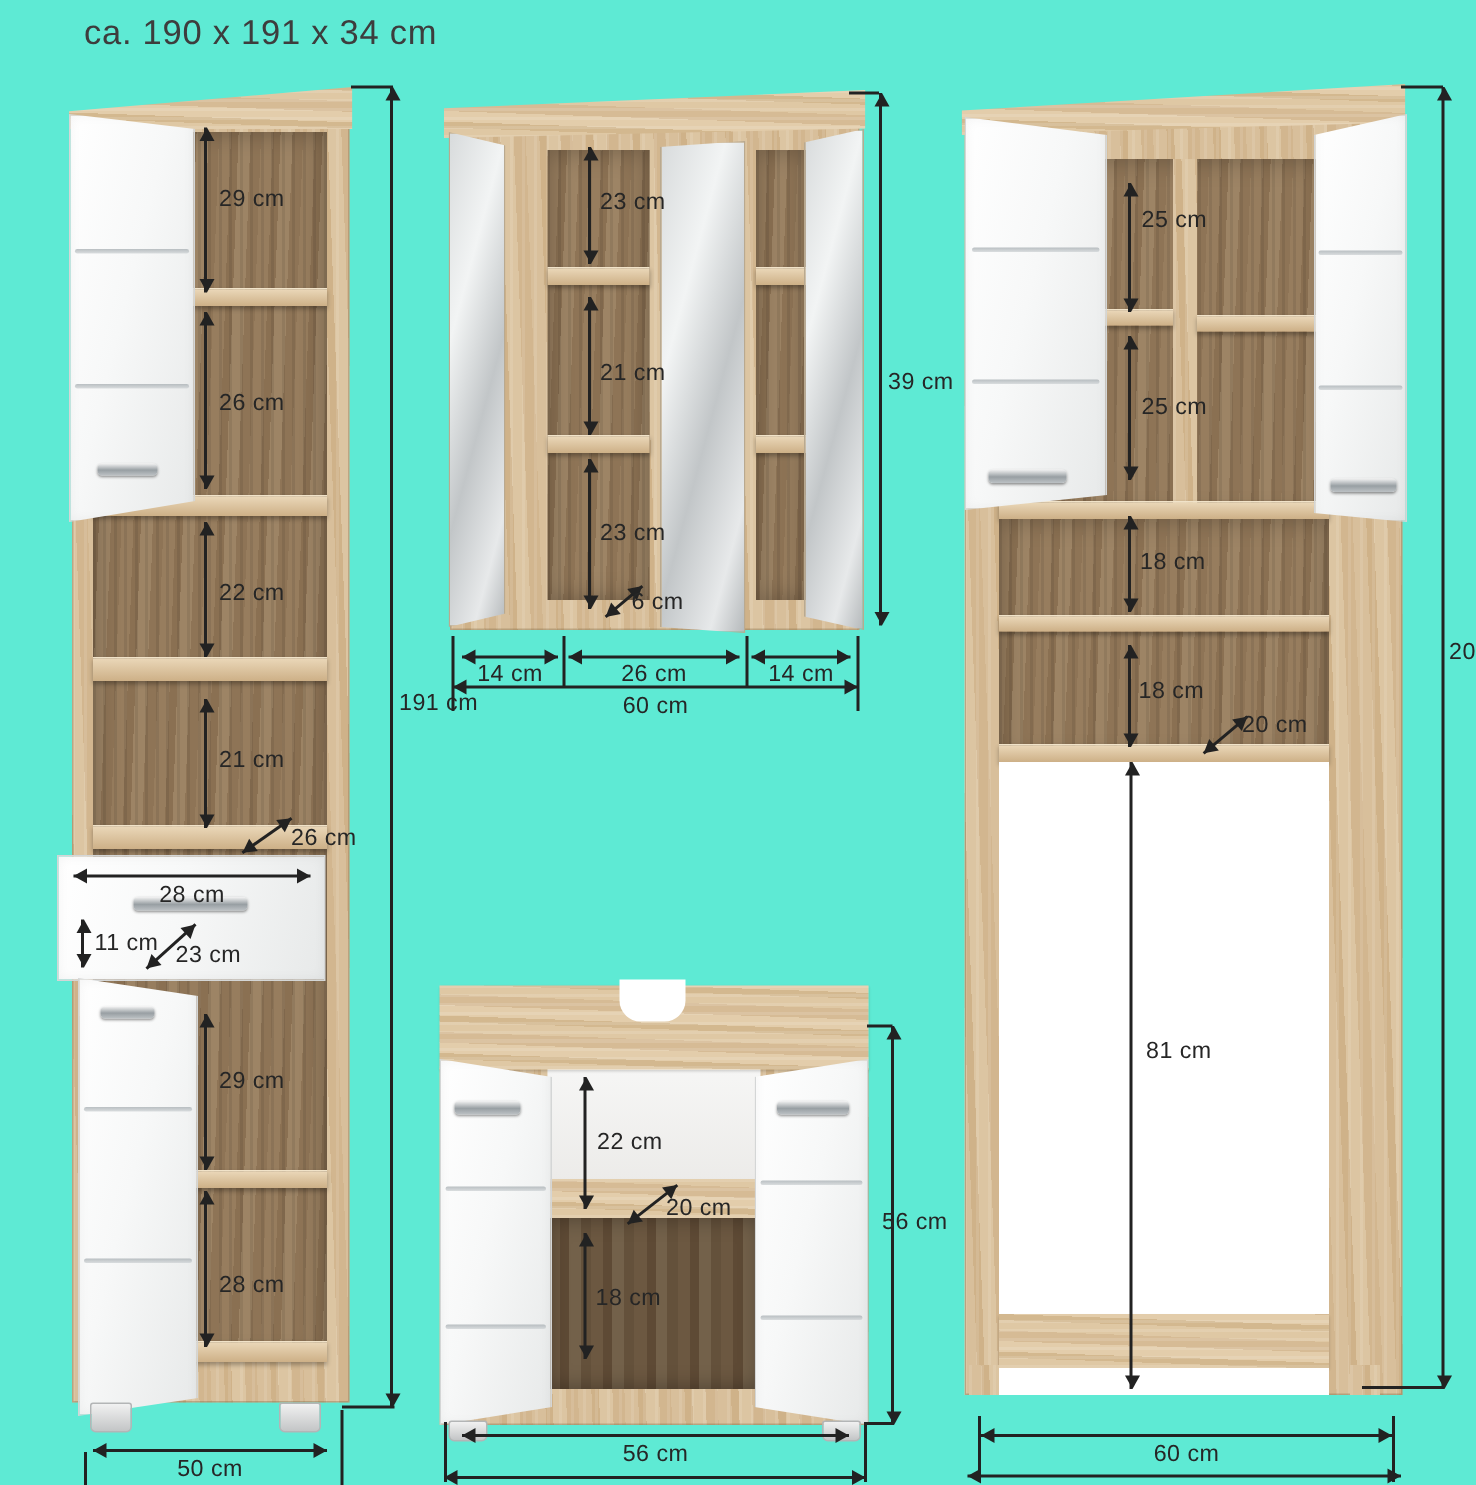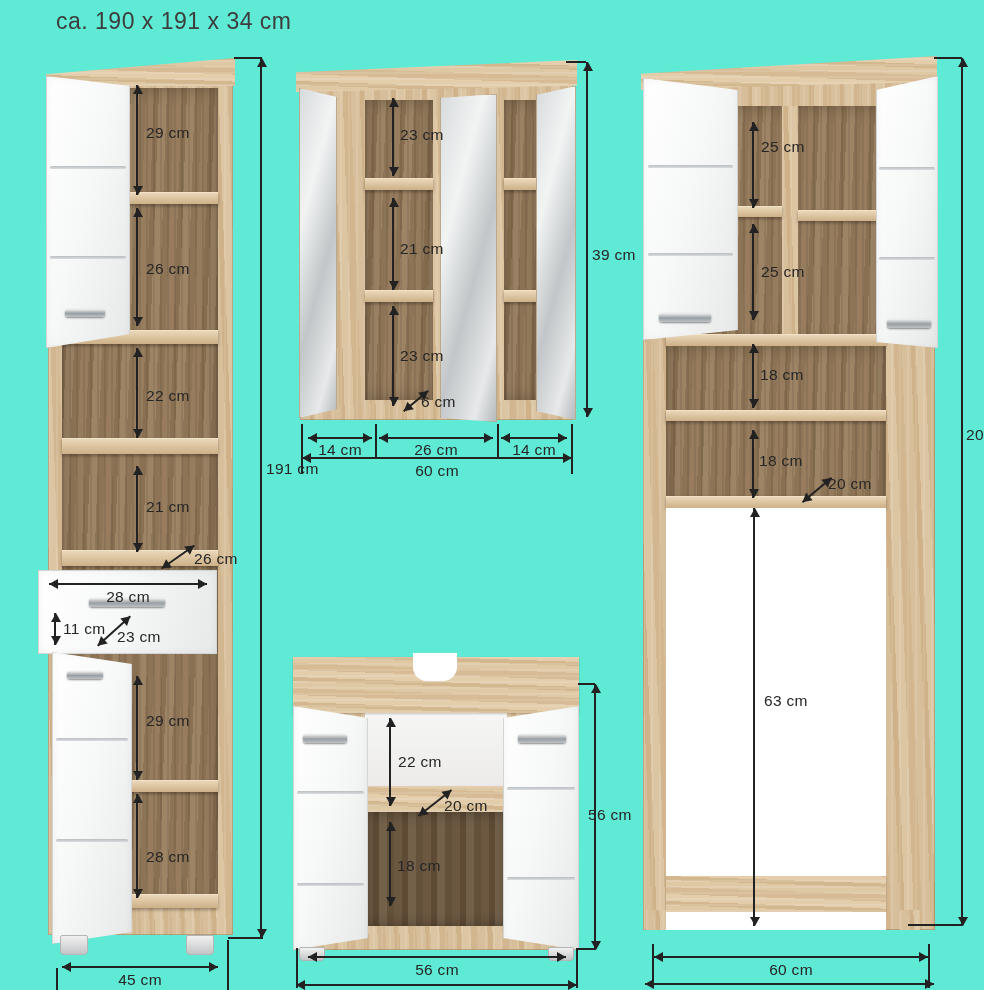--- a/index.html
+++ b/index.html
@@ -103,21 +103,21 @@
     <div class="dlab cent" style="left:49px;top:588px;width:158px;">28 cm</div>
     <div class="dv" style="left:54px;top:613px;height:32px;"></div>
     <div class="dlab" style="left:63px;top:620px;">11 cm</div>
     <div class="dh" style="left:92px;top:630px;width:44px;transform:rotate(-42deg);"></div>
     <div class="dlab" style="left:117px;top:628px;">23 cm</div>
     <div class="dv" style="left:136px;top:676px;height:104px;"></div>
     <div class="dlab" style="left:146px;top:712px;">29 cm</div>
     <div class="dv" style="left:136px;top:794px;height:104px;"></div>
     <div class="dlab" style="left:146px;top:848px;">28 cm</div>
     <div class="dh" style="left:62px;top:966px;width:156px;"></div>
-    <div class="dlab cent" style="left:62px;top:971px;width:156px;">45 cm</div>
+    <div class="dlab cent" style="left:62px;top:971px;width:156px;">50 cm</div>
     <div class="ext" style="left:56px;top:968px;width:1.5px;height:22px;"></div>
     <div class="ext" style="left:227px;top:940px;width:1.5px;height:50px;"></div>
     <div class="ext" style="left:234px;top:57px;width:28px;height:1.5px;"></div>
     <div class="ext" style="left:228px;top:937px;width:35px;height:1.5px;"></div>
     <div class="dv" style="left:260px;top:58px;height:880px;"></div>
     <div class="dlab" style="left:266px;top:460px;">191 cm</div>
   </div>
 
   <div style="left:0;top:0;width:0;height:0;">
     <div class="wood frame-edge" style="left:300px;top:84px;width:273px;height:336px;"></div>
@@ -225,21 +225,21 @@
     <div class="dlab" style="left:761px;top:138px;">25 cm</div>
     <div class="dv" style="left:752px;top:224px;height:96px;"></div>
     <div class="dlab" style="left:761px;top:263px;">25 cm</div>
     <div class="dv" style="left:752px;top:344px;height:64px;"></div>
     <div class="dlab" style="left:760px;top:366px;">18 cm</div>
     <div class="dv" style="left:752px;top:430px;height:68px;"></div>
     <div class="dlab" style="left:759px;top:452px;">18 cm</div>
     <div class="dh" style="left:798px;top:489px;width:38px;transform:rotate(-40deg);"></div>
     <div class="dlab" style="left:828px;top:475px;">20 cm</div>
     <div class="dv" style="left:753px;top:508px;height:418px;"></div>
-    <div class="dlab" style="left:764px;top:692px;">63 cm</div>
+    <div class="dlab" style="left:764px;top:692px;">81 cm</div>
     <div class="dh" style="left:654px;top:956px;width:274px;"></div>
     <div class="dlab cent" style="left:654px;top:961px;width:274px;">60 cm</div>
     <div class="ext" style="left:652px;top:944px;width:1.5px;height:44px;"></div>
     <div class="ext" style="left:928px;top:944px;width:1.5px;height:44px;"></div>
     <div class="dh" style="left:645px;top:983px;width:289px;"></div>
     <div class="ext" style="left:934px;top:57px;width:28px;height:1.5px;"></div>
     <div class="ext" style="left:908px;top:924px;width:54px;height:1.5px;"></div>
     <div class="dv" style="left:961px;top:58px;height:868px;"></div>
     <div class="dlab" style="left:966px;top:426px;">20</div>
   </div>

